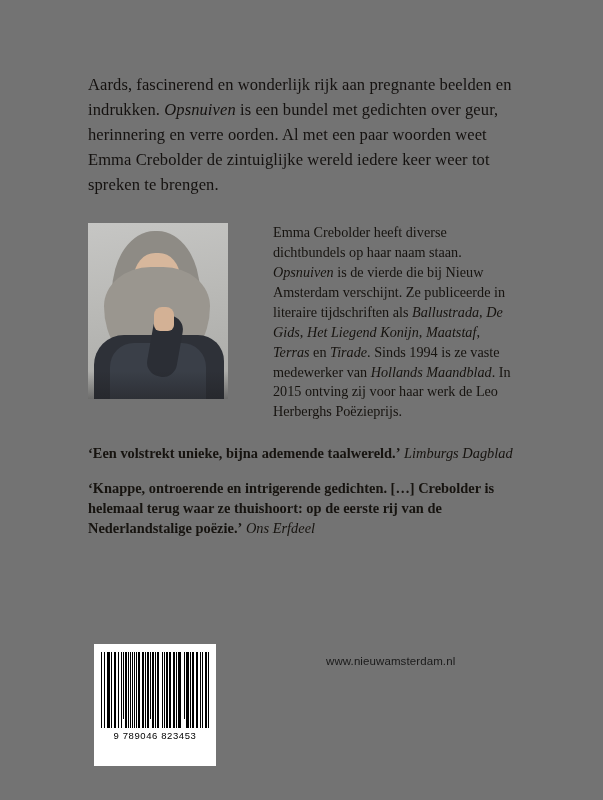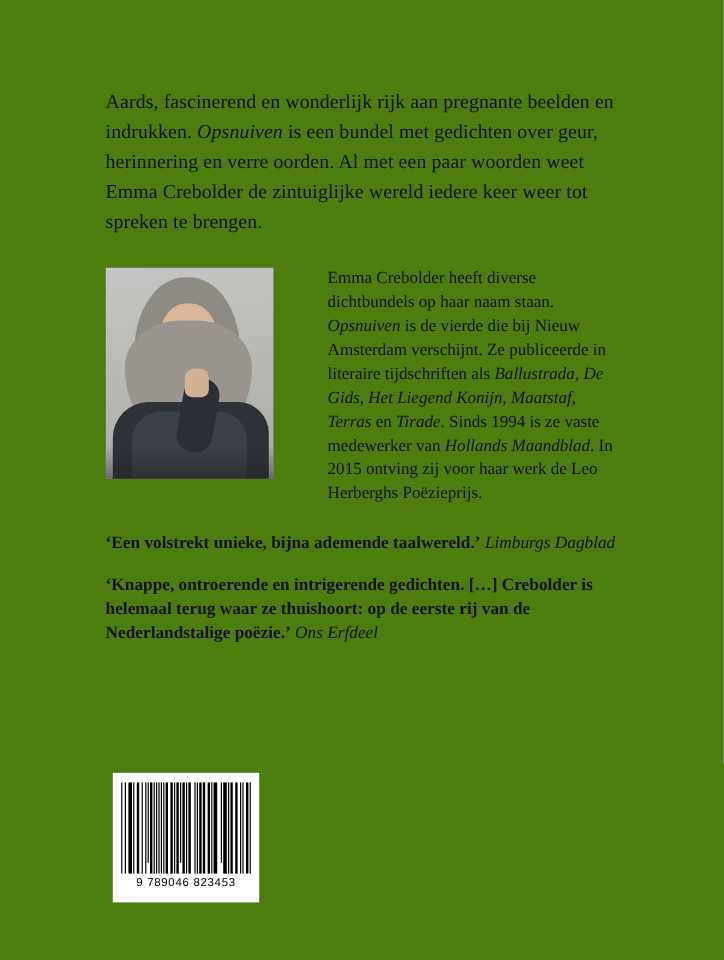--- a/index.html
+++ b/index.html
@@ -14,21 +14,21 @@
     color: #111;
     overflow: hidden;
     position: relative;
   }
 
   .page {
     position: absolute;
     left: 0; top: 0;
     width: 603px;
     height: 800px;
-    background: #4d7c0f;
+    background: #737373;
   }
 
   .content {
     position: absolute;
     left: 88px;
     top: 72px;
     width: 430px;
   }
 
   
@@ -161,21 +161,21 @@
     top: 640px;
     width: 430px;
     height: 120px;
   }
 
   .barcode-box {
     position: absolute;
     left: 6px;
     top: 4px;
     width: 122px;
-    height: 108px;
+    height: 122px;
     background: #ffffff;
     padding: 4px 5px 2px 5px;
     box-sizing: border-box;
   }
   .bars {
     height: 76px;
     display: flex;
     align-items: stretch;
     gap: 0;
     margin: 4px 2px 0 2px;
@@ -333,16 +333,17 @@
           <span style="width: 1px; background: rgb(0, 0, 0);"></span>
           <span style="width: 2px; background: transparent;"></span>
           <span style="width: 2px; background: rgb(0, 0, 0);"></span>
           <span style="width: 1px; background: transparent;"></span>
           <span style="width: 1px; background: rgb(0, 0, 0);"></span>
         </div>
       <div class="barcode-num">9 789046 823453</div>
     </div>
 
     <div class="publisher">
+      <div class="weburl">www.nieuwamsterdam.nl</div>
     </div>
   </div>
 
 </div>
 
 </body></html>

